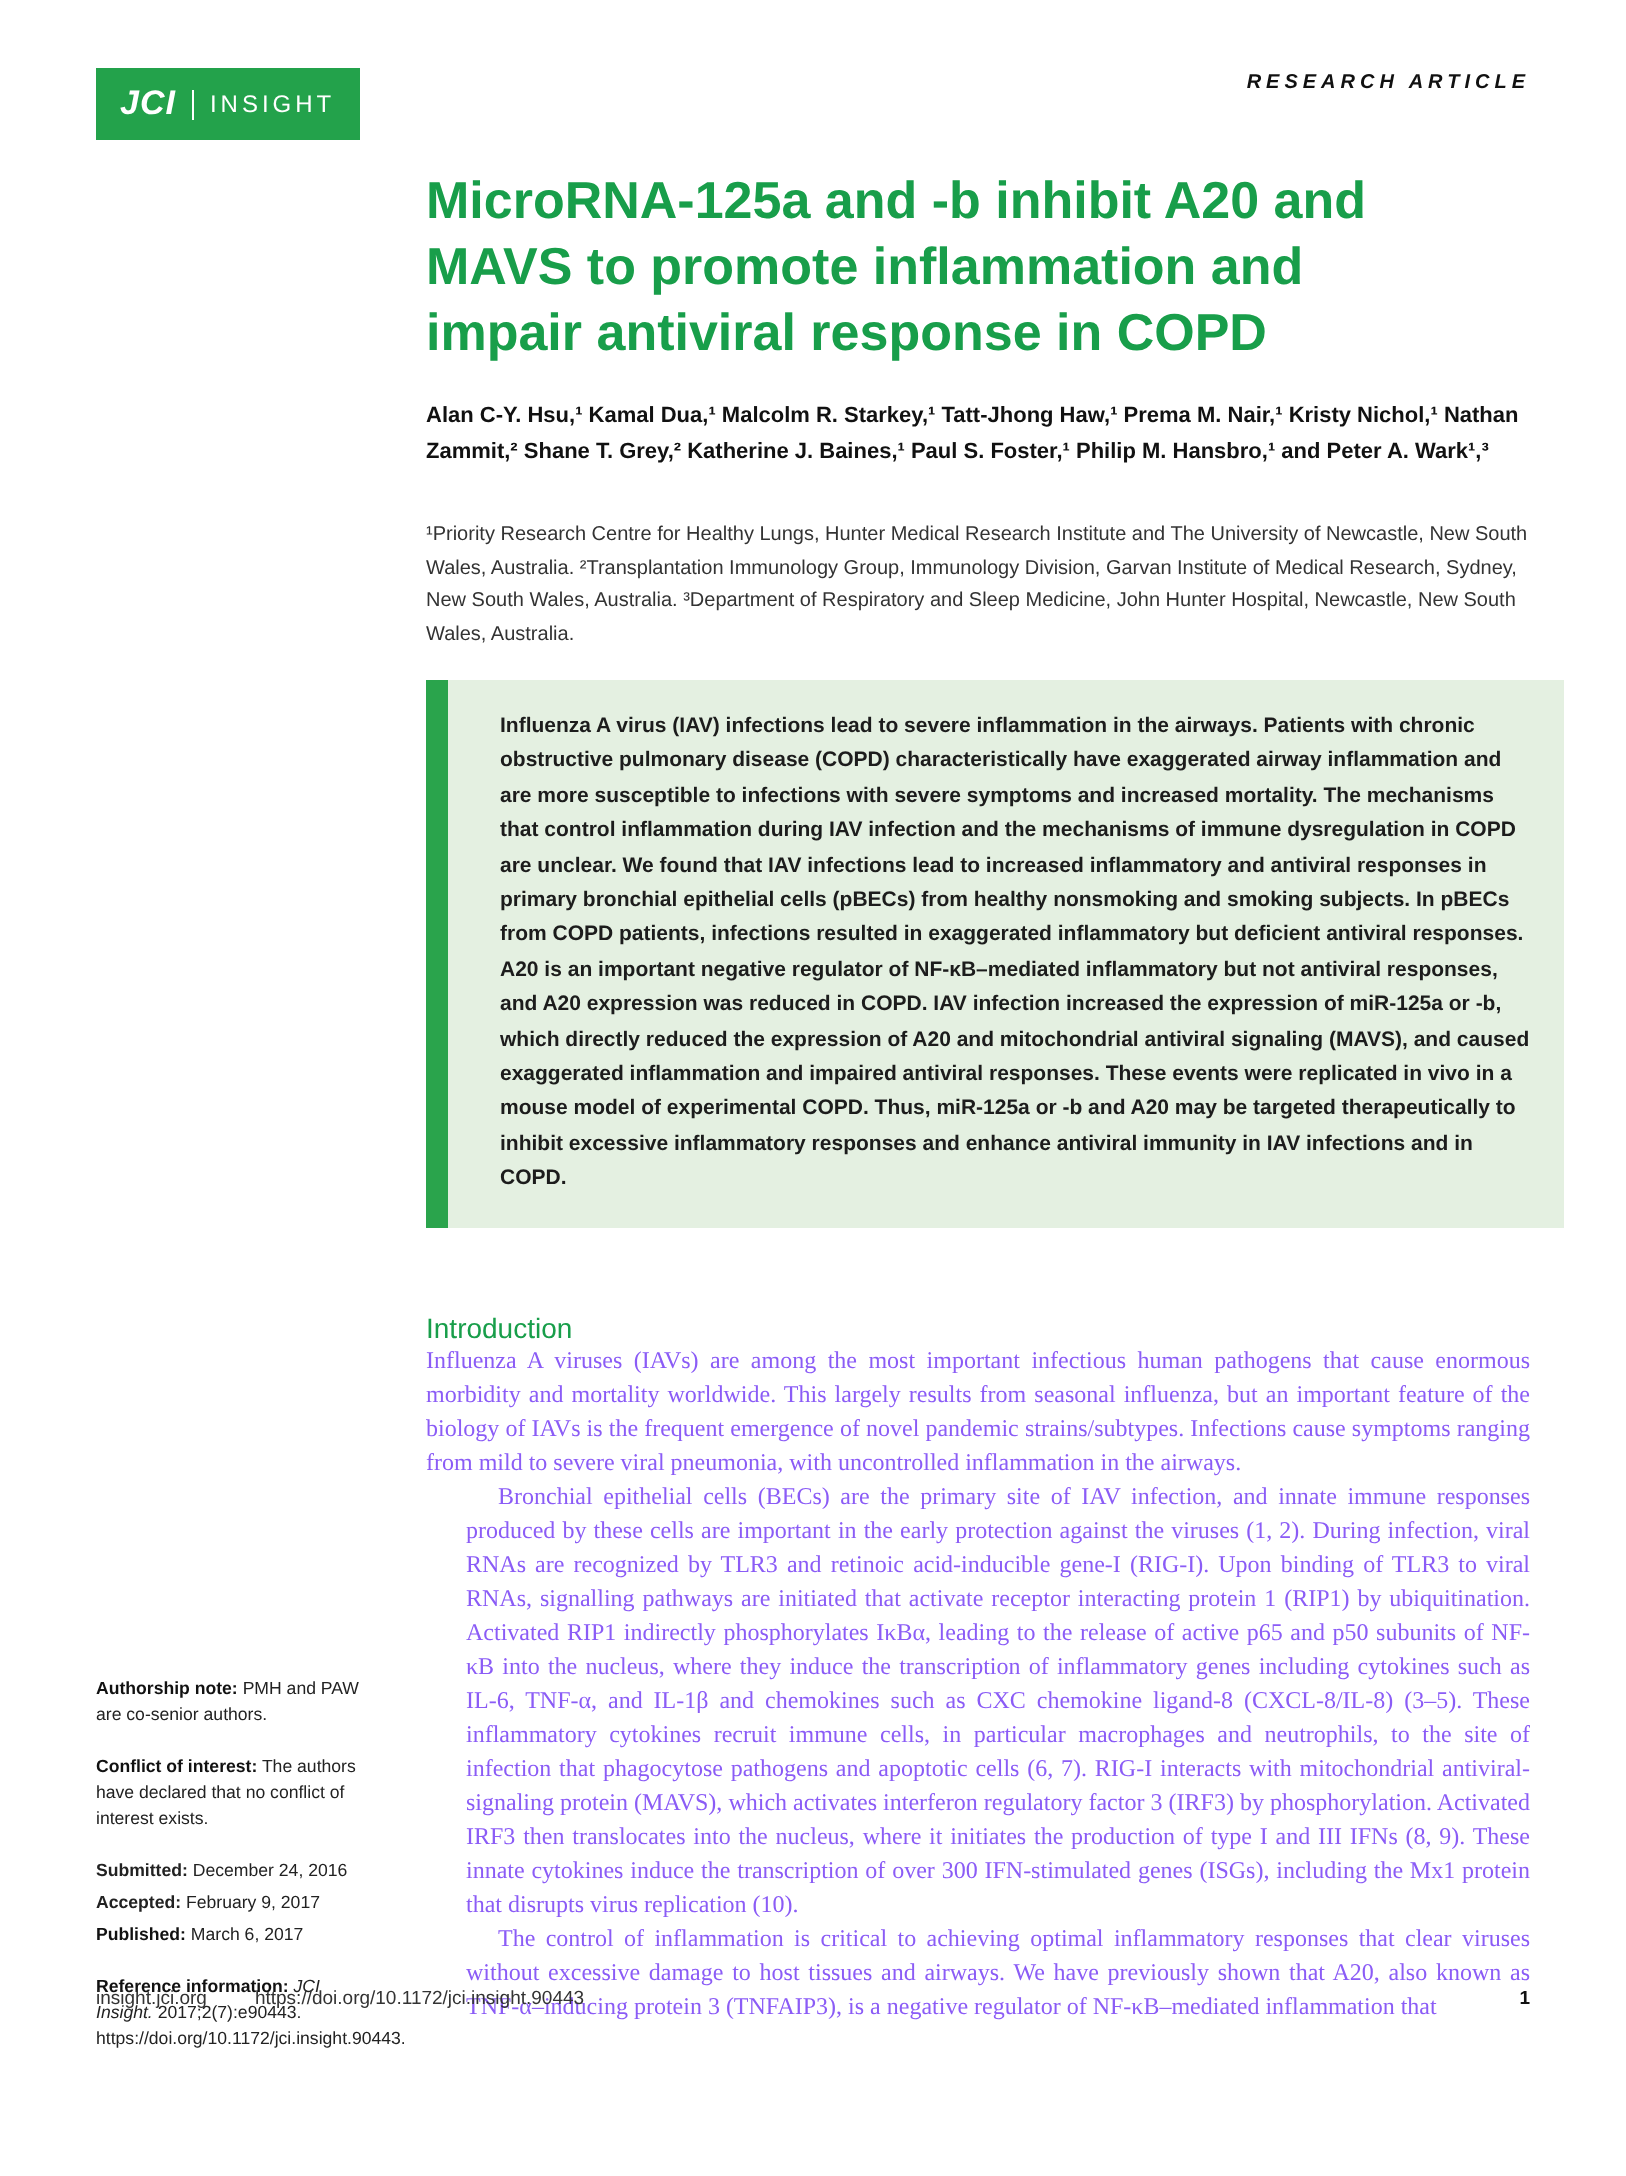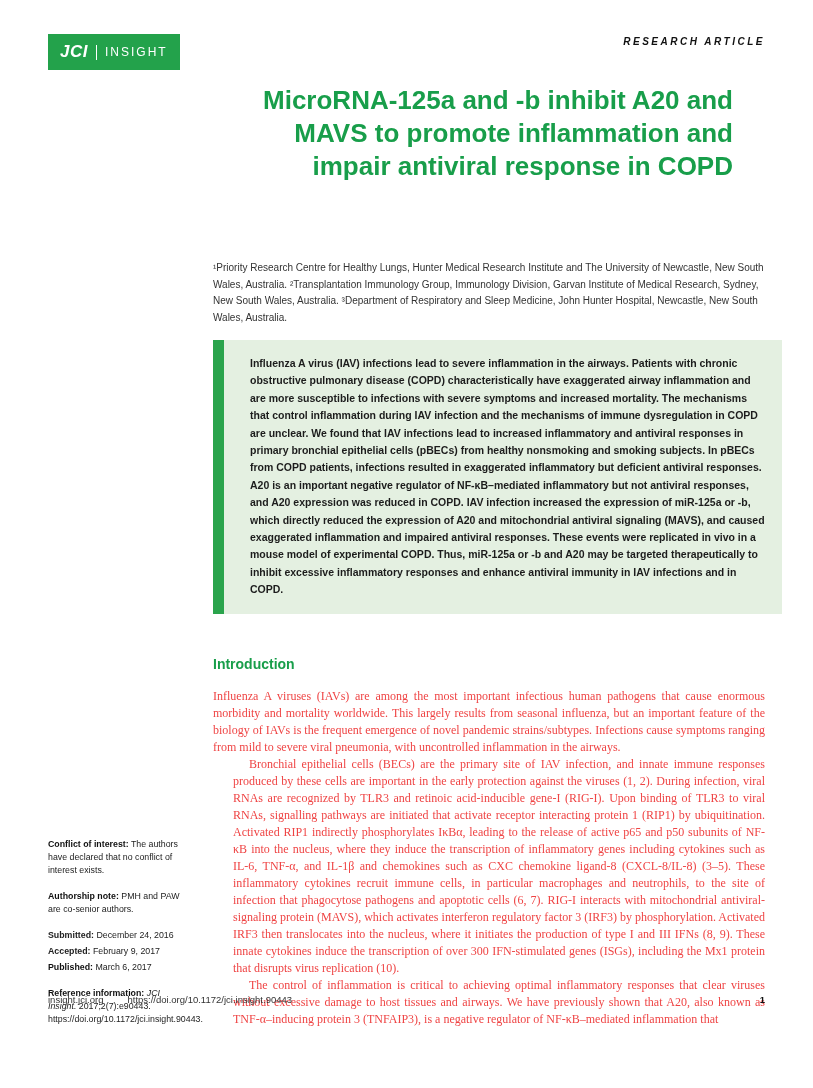--- a/index.html
+++ b/index.html
@@ -19,45 +19,45 @@
   }
   .logo-jci { font-weight:bold; font-style:italic; font-size:17px; letter-spacing:0.5px; }
   .logo-divider { width:1px; height:15px; background:#ffffff; margin:0 8px; }
   .logo-insight { font-size:12px; letter-spacing:2px; font-weight:400; }
   .article-type {
     position:absolute; right:48px; top:36px;
     font-size:10px; font-weight:bold; letter-spacing:2.5px; color:#111;font-style:italic;
   }
   .title {
     position:absolute; left:213px; top:84px; width:520px;
-    font-size:26px; line-height:33px; font-weight:bold; color:#189e4a;text-align:right;
+    font-size:26px; line-height:33px; font-weight:bold; color:#189e4a;
   }
   .authors {
     position:absolute; left:213px; top:200px; width:556px;
     font-size:11px; line-height:17.5px; font-weight:bold; color:#111;
   }
   .affiliations {
     position:absolute; left:213px; top:260px; width:556px;
     font-size:10px; line-height:16.5px; color:#333;
   }
   .abstract {
     position:absolute; left:213px; top:340px; width:569px;
     background:#e4f0e1; border-left:11px solid #2aa44c;
     padding:15px 16px 15px 26px;
   }
   .abstract-text {
     font-size:10.5px; line-height:17.4px; font-weight:bold; color:#1c1c1c;
   }
   .main { position:absolute; left:213px; top:656px; width:552px; }
   .section-heading {
-    font-size:14px; font-weight:bold; color:#189e4a; margin-bottom:16px;
+    font-size:14px; font-weight:normal; color:#189e4a; margin-bottom:0;
   }
   .body-para {
     font-family:"Liberation Serif", serif;
-    font-size:12px; line-height:17px; text-align:justify; color:#ef4444;
+    font-size:12px; line-height:17px; text-align:justify; color:#8b5cf6;
   }
   .indent { text-indent:16px;margin-left:20px; }
   .sidebar {
     position:absolute; left:48px; top:838px; width:142px;
     font-size:8.8px; line-height:13px; color:#222;
   }
   .note { margin-bottom:13px; }
   .note-tight { margin-bottom:3px; }
   .note b { color:#111; }
   .footer {
@@ -76,30 +76,31 @@
   <div class="logo">
     <span class="logo-jci">JCI</span>
     <span class="logo-divider"></span>
     <span class="logo-insight">INSIGHT</span>
   </div>
 
   <div class="article-type">RESEARCH ARTICLE</div>
 
   <h1 class="title">MicroRNA-125a and -b inhibit A20 and MAVS to promote inflammation and impair antiviral response in COPD</h1>
 
+  <p class="authors">Alan C-Y. Hsu,¹ Kamal Dua,¹ Malcolm R. Starkey,¹ Tatt-Jhong Haw,¹ Prema M. Nair,¹ Kristy Nichol,¹ Nathan Zammit,² Shane T. Grey,² Katherine J. Baines,¹ Paul S. Foster,¹ Philip M. Hansbro,¹ and Peter A. Wark¹,³</p>
 
   <p class="affiliations">¹Priority Research Centre for Healthy Lungs, Hunter Medical Research Institute and The University of Newcastle, New South Wales, Australia. ²Transplantation Immunology Group, Immunology Division, Garvan Institute of Medical Research, Sydney, New South Wales, Australia. ³Department of Respiratory and Sleep Medicine, John Hunter Hospital, Newcastle, New South Wales, Australia.</p>
 
   <div class="abstract">
     <p class="abstract-text">Influenza A virus (IAV) infections lead to severe inflammation in the airways. Patients with chronic obstructive pulmonary disease (COPD) characteristically have exaggerated airway inflammation and are more susceptible to infections with severe symptoms and increased mortality. The mechanisms that control inflammation during IAV infection and the mechanisms of immune dysregulation in COPD are unclear. We found that IAV infections lead to increased inflammatory and antiviral responses in primary bronchial epithelial cells (pBECs) from healthy nonsmoking and smoking subjects. In pBECs from COPD patients, infections resulted in exaggerated inflammatory but deficient antiviral responses. A20 is an important negative regulator of NF-κB–mediated inflammatory but not antiviral responses, and A20 expression was reduced in COPD. IAV infection increased the expression of miR-125a or -b, which directly reduced the expression of A20 and mitochondrial antiviral signaling (MAVS), and caused exaggerated inflammation and impaired antiviral responses. These events were replicated in vivo in a mouse model of experimental COPD. Thus, miR-125a or -b and A20 may be targeted therapeutically to inhibit excessive inflammatory responses and enhance antiviral immunity in IAV infections and in COPD.</p>
   </div>
 
   <aside class="sidebar">
+    <p class="note"><b>Authorship note:</b> <span>PMH and PAW are co-senior authors.</span></p>
     <p class="note"><b>Conflict of interest:</b> <span>The authors have declared that no conflict of interest exists.</span></p>
-    <p class="note"><b>Authorship note:</b> <span>PMH and PAW are co-senior authors.</span></p>
     <p class="note-tight"><b>Submitted:</b> <span>December 24, 2016</span></p>
     <p class="note-tight"><b>Accepted:</b> <span>February 9, 2017</span></p>
     <p class="note"><b>Published:</b> <span>March 6, 2017</span></p>
     <p class="note"><b>Reference information:</b> <i>JCI Insight.</i> <span>2017;2(7):e90443. https://doi.org/10.1172/jci.insight.90443.</span></p>
   </aside>
 
   <main class="main">
     <h2 class="section-heading">Introduction</h2>
     <p class="body-para">Influenza A viruses (IAVs) are among the most important infectious human pathogens that cause enormous morbidity and mortality worldwide. This largely results from seasonal influenza, but an important feature of the biology of IAVs is the frequent emergence of novel pandemic strains/subtypes. Infections cause symptoms ranging from mild to severe viral pneumonia, with uncontrolled inflammation in the airways.</p>
     <p class="body-para indent">Bronchial epithelial cells (BECs) are the primary site of IAV infection, and innate immune responses produced by these cells are important in the early protection against the viruses (1, 2). During infection, viral RNAs are recognized by TLR3 and retinoic acid-inducible gene-I (RIG-I). Upon binding of TLR3 to viral RNAs, signalling pathways are initiated that activate receptor interacting protein 1 (RIP1) by ubiquitination. Activated RIP1 indirectly phosphorylates IκBα, leading to the release of active p65 and p50 subunits of NF-κB into the nucleus, where they induce the transcription of inflammatory genes including cytokines such as IL-6, TNF-α, and IL-1β and chemokines such as CXC chemokine ligand-8 (CXCL-8/IL-8) (3–5). These inflammatory cytokines recruit immune cells, in particular macrophages and neutrophils, to the site of infection that phagocytose pathogens and apoptotic cells (6, 7). RIG-I interacts with mitochondrial antiviral-signaling protein (MAVS), which activates interferon regulatory factor 3 (IRF3) by phosphorylation. Activated IRF3 then translocates into the nucleus, where it initiates the production of type I and III IFNs (8, 9). These innate cytokines induce the transcription of over 300 IFN-stimulated genes (ISGs), including the Mx1 protein that disrupts virus replication (10).</p>

